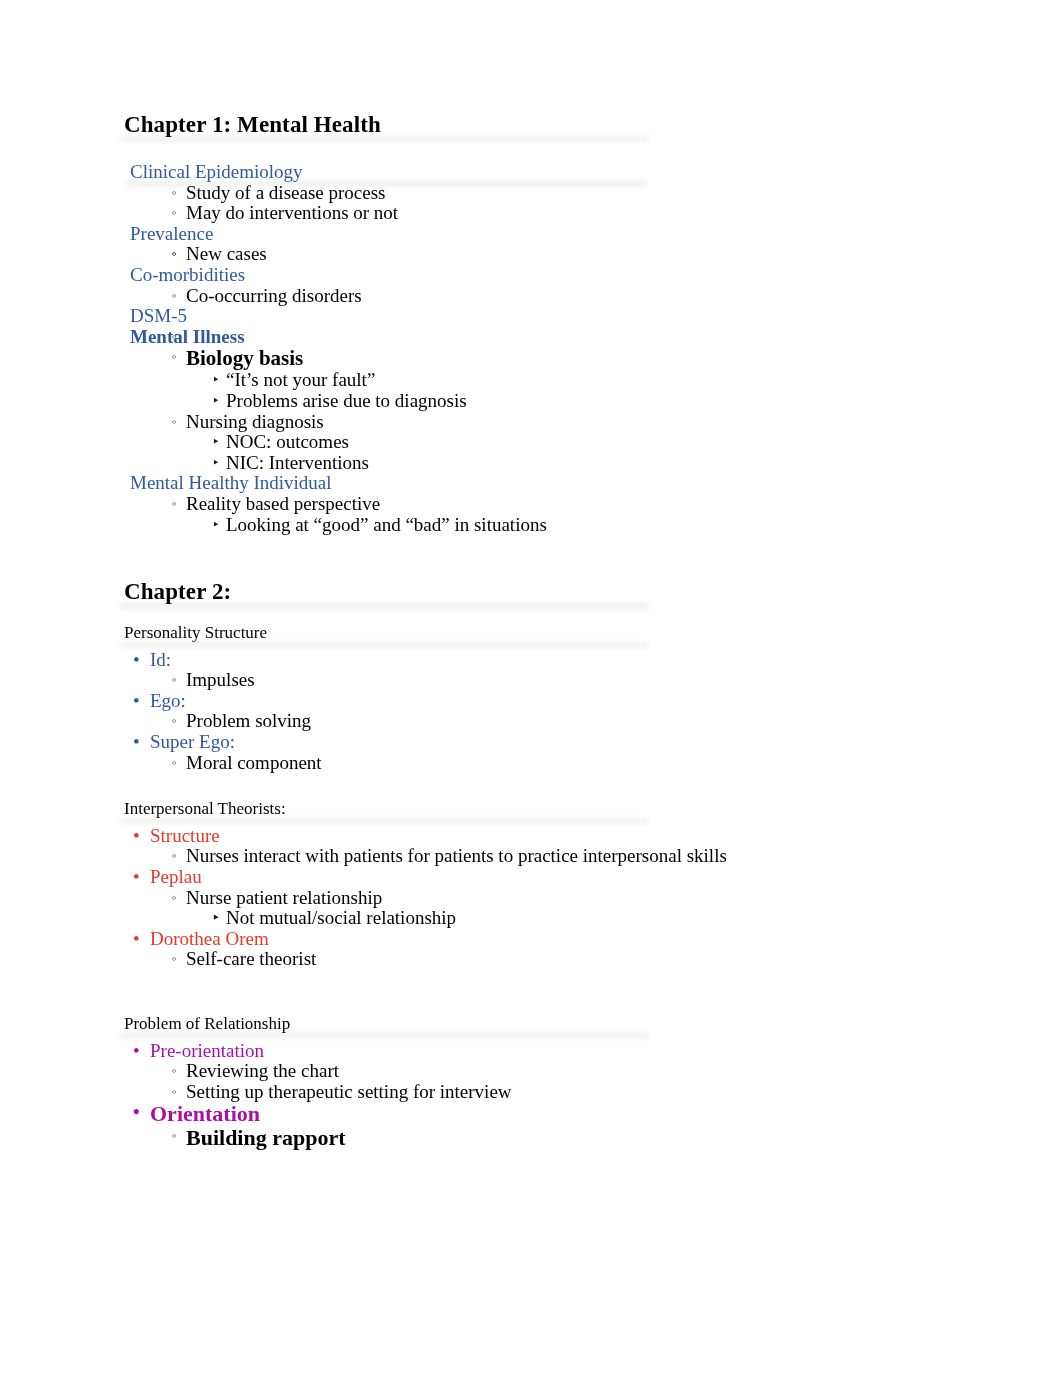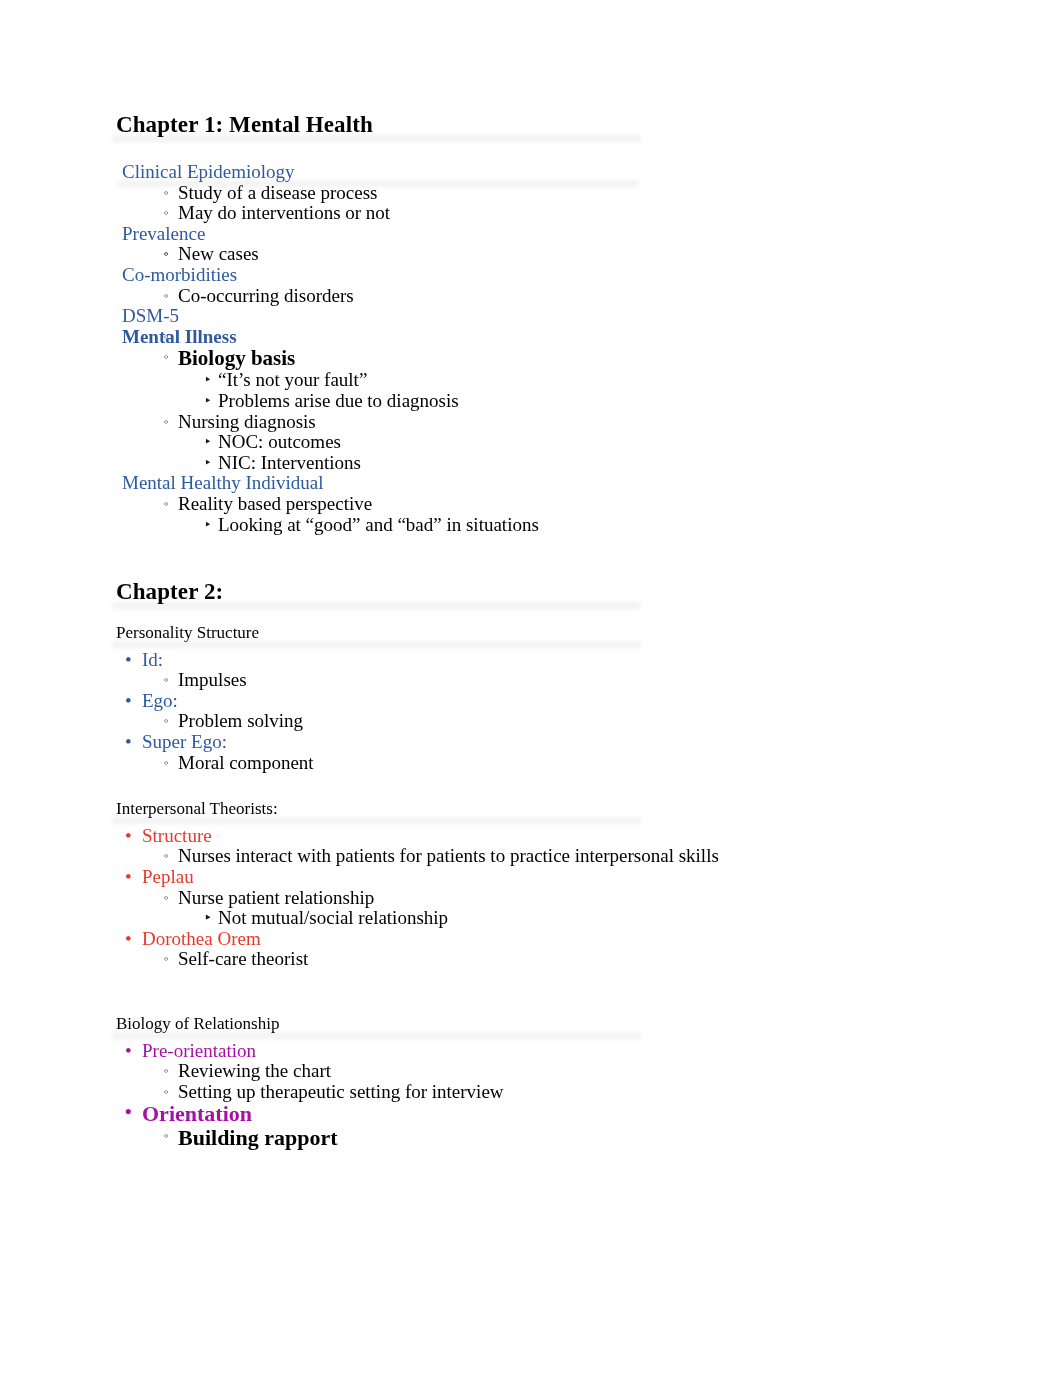--- a/index.html
+++ b/index.html
@@ -18,21 +18,21 @@
   .page {
     position: relative;
     width: 1062px;
     height: 1377px;
     background: #ffffff;
     overflow: hidden;
   }
 
   .content {
     position: absolute;
-    left: 116px;
+    left: 124px;
     top: 112px;
     width: 820px;
   }
 
   
   h1.chapter {
     font-size: 23px;
     font-weight: bold;
     letter-spacing: 0.1px;
     margin: 0;
@@ -291,21 +291,21 @@
         <span class="t">Dorothea Orem</span>
       </li>
       <li class="l2">
         <span class="mk">◦</span>
         <span class="t">Self-care theorist</span>
       </li>
     </ul>
 
     <div class="big-gap"></div>
 
-    <div class="plainline smudge">Biology of Relationship</div>
+    <div class="plainline smudge">Problem of Relationship</div>
     <ul class="lvl1">
       <li class="l1 magenta">
         <span class="mk">•</span>
         <span class="t">Pre-orientation</span>
       </li>
       <li class="l2">
         <span class="mk">◦</span>
         <span class="t">Reviewing the chart</span>
       </li>
       <li class="l2">

